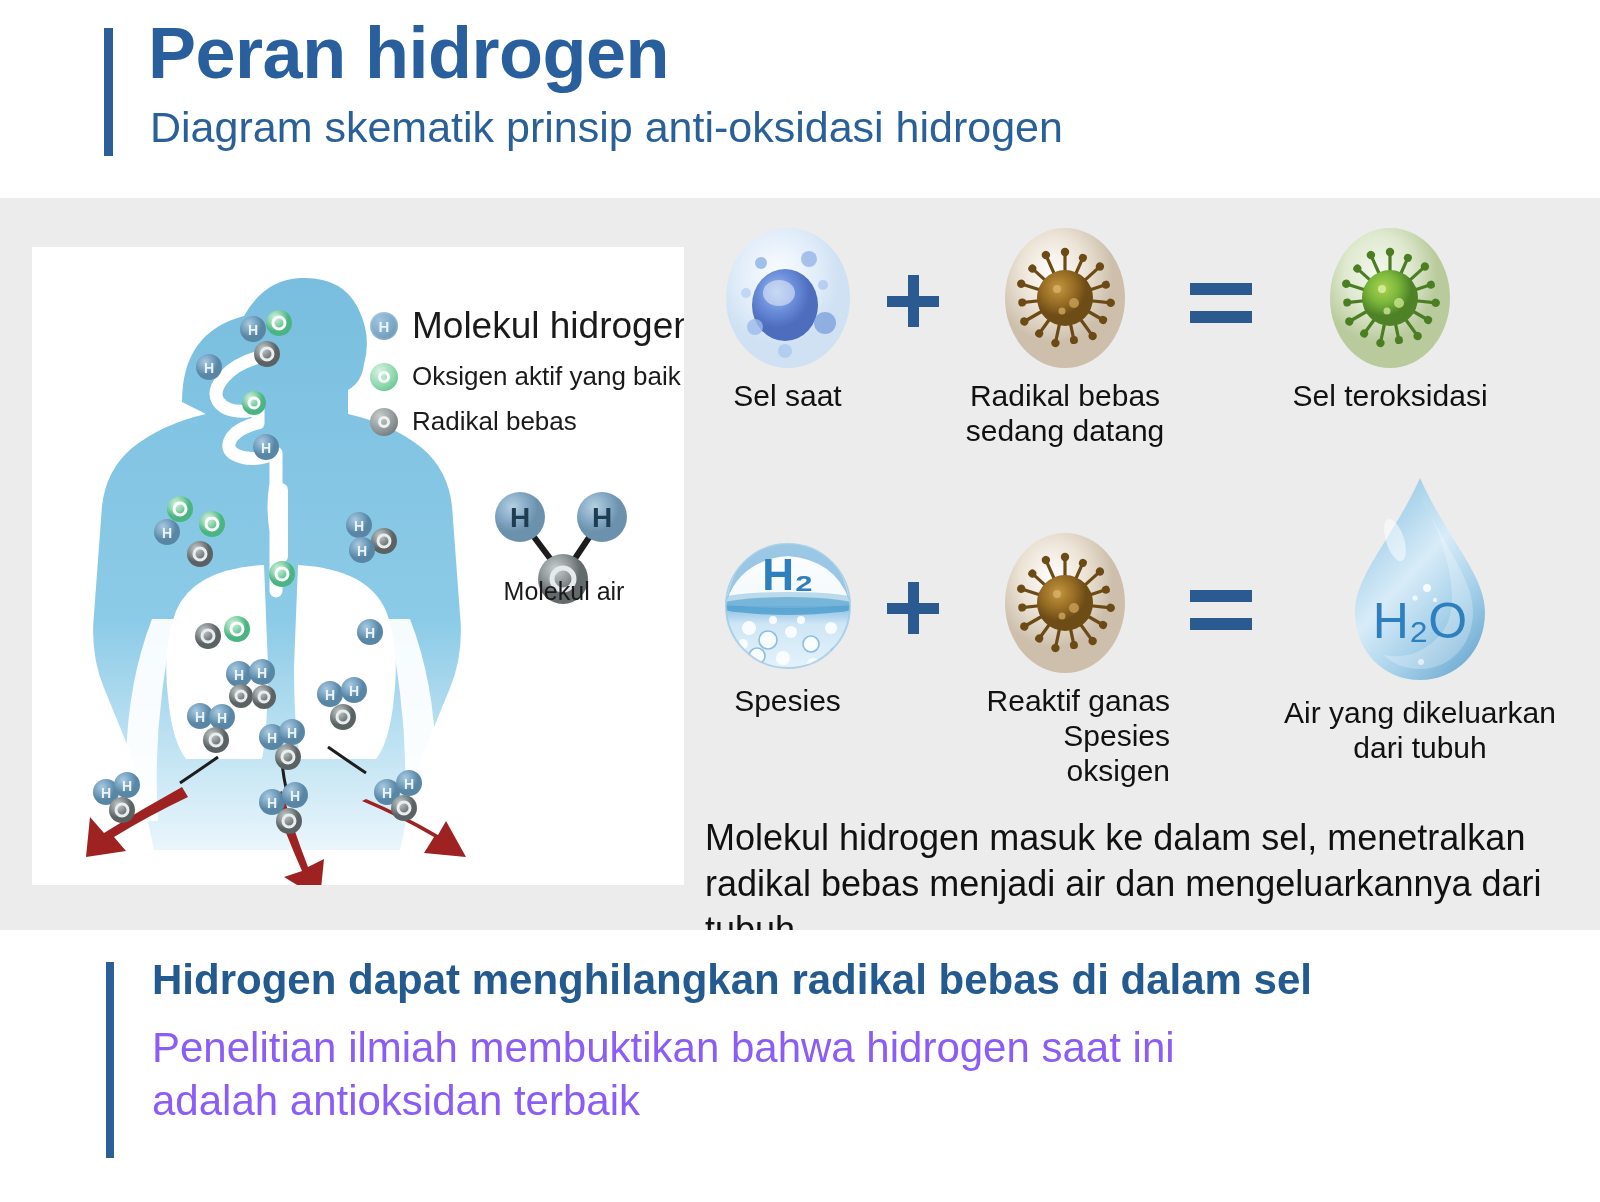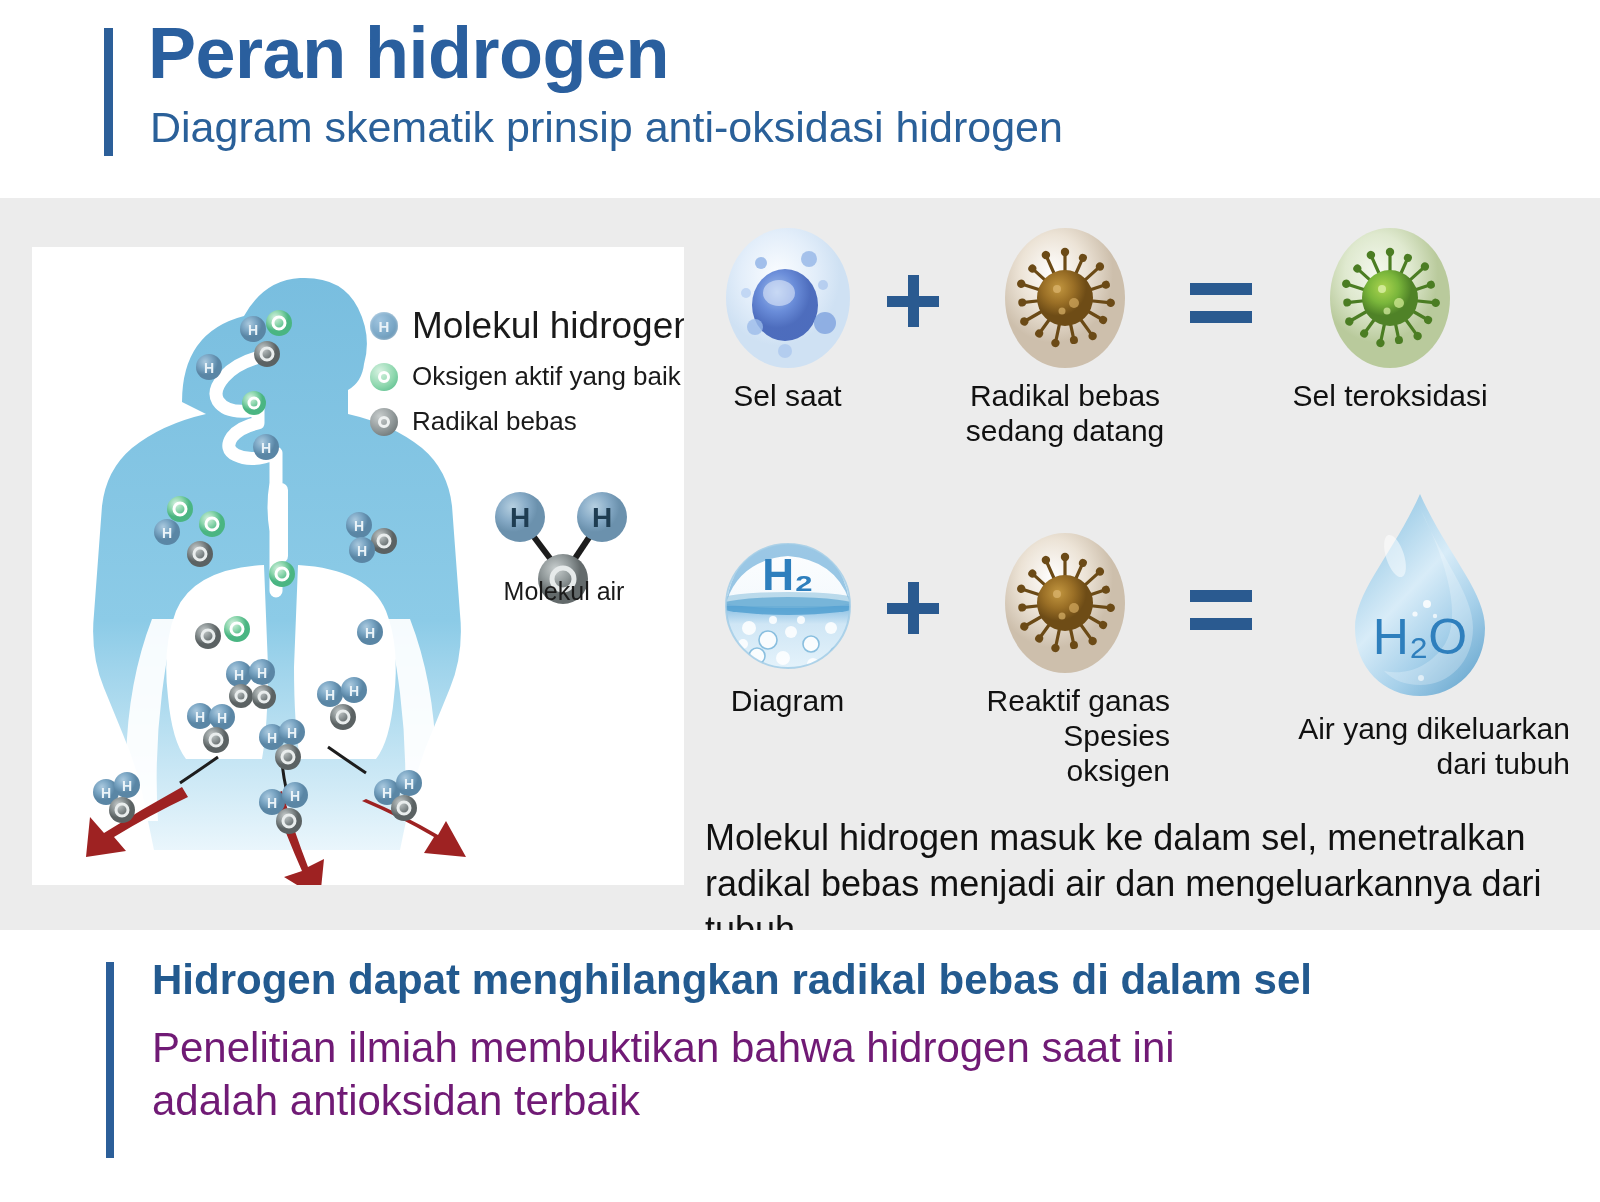--- a/index.html
+++ b/index.html
@@ -103,21 +103,21 @@
   .footer { position:absolute; left:0; top:930px; width:1600px; height:272px; background:#fff;border-radius:8px; }
   .footer-bar {
     position:absolute; left:106px; top:32px; width:8px; height:196px; background:#2c5f99;
   }
   .footer-h {
     position:absolute; left:152px; top:26px;
     font-size:42px; font-weight:bold; color:#235a8f; white-space:nowrap;
   }
   .footer-p {
     position:absolute; left:152px; top:92px; width:1300px;
-    font-size:42px; color:#701a75; line-height:1.25;
+    font-size:42px; color:#8b5cf6; line-height:1.25;
   }
 </style>
 </head>
 <body>
 
 <div class="page">
 
   <div class="header">
     <div class="accent-bar"></div>
     <div class="title">Peran hidrogen</div>
@@ -658,21 +658,21 @@
               <circle cx="55" cy="112" r="9"></circle>
                 <circle cx="98" cy="116" r="8"></circle>
                 <circle cx="44" cy="128" r="8"></circle>
                 <circle cx="124" cy="126" r="7"></circle>
             </g>
             <path d="M14 72 q8 -52 61 -58 q53 6 61 58 q-14 -40 -61 -44 q-47 4 -61 44z" fill="#4a9bd0" opacity="0.55"></path>
           </g>
           <circle cx="75" cy="78" r="62" fill="none" stroke="#9ecbe6" stroke-width="2" opacity="0.8"></circle>
           <text x="75" y="62" font-size="44" font-weight="bold" fill="#2e7fbd" text-anchor="middle" font-family="Liberation Sans, sans-serif">H₂</text>
         </svg>
-        <div class="slot-label">Diagram</div>
+        <div class="slot-label">Spesies</div>
       </div>
 
       <div class="op" style="left:190px; top:110px;">
         <svg width="56" height="56" viewBox="0 0 56 56">
             <rect x="23" y="2" width="11" height="52" fill="#2a5a90"></rect>
             <rect x="2" y="23" width="52" height="11" fill="#2a5a90"></rect>
           </svg>
       </div>
 
       <div class="slot" style="left:265px; top:58px; width:210px;text-align:right;">
@@ -751,21 +751,21 @@
 Spesies oksigen</div>
       </div>
 
       <div class="op" style="left:495px; top:118px;">
         <svg width="62" height="46" viewBox="0 0 62 46">
             <rect x="0" y="2" width="62" height="12" fill="#2a5a90"></rect>
             <rect x="0" y="30" width="62" height="12" fill="#2a5a90"></rect>
           </svg>
       </div>
 
-      <div class="slot" style="left:575px; top:16px; width:300px;text-align:right;">
+      <div class="slot" style="left:575px; top:0px; width:300px;">
         <svg width="170" height="220" viewBox="0 0 170 220" style="display:block;margin:0 auto;">
           <defs>
             <linearGradient id="dropGrad" x1="0.15" y1="0" x2="0.85" y2="1">
               <stop offset="0%" stop-color="#5d9fc9"></stop>
               <stop offset="18%" stop-color="#a8d2ea"></stop>
               <stop offset="45%" stop-color="#d8ecf8"></stop>
               <stop offset="72%" stop-color="#a6d0ea"></stop>
               <stop offset="100%" stop-color="#6aa8cf"></stop>
             </linearGradient>
           </defs>

